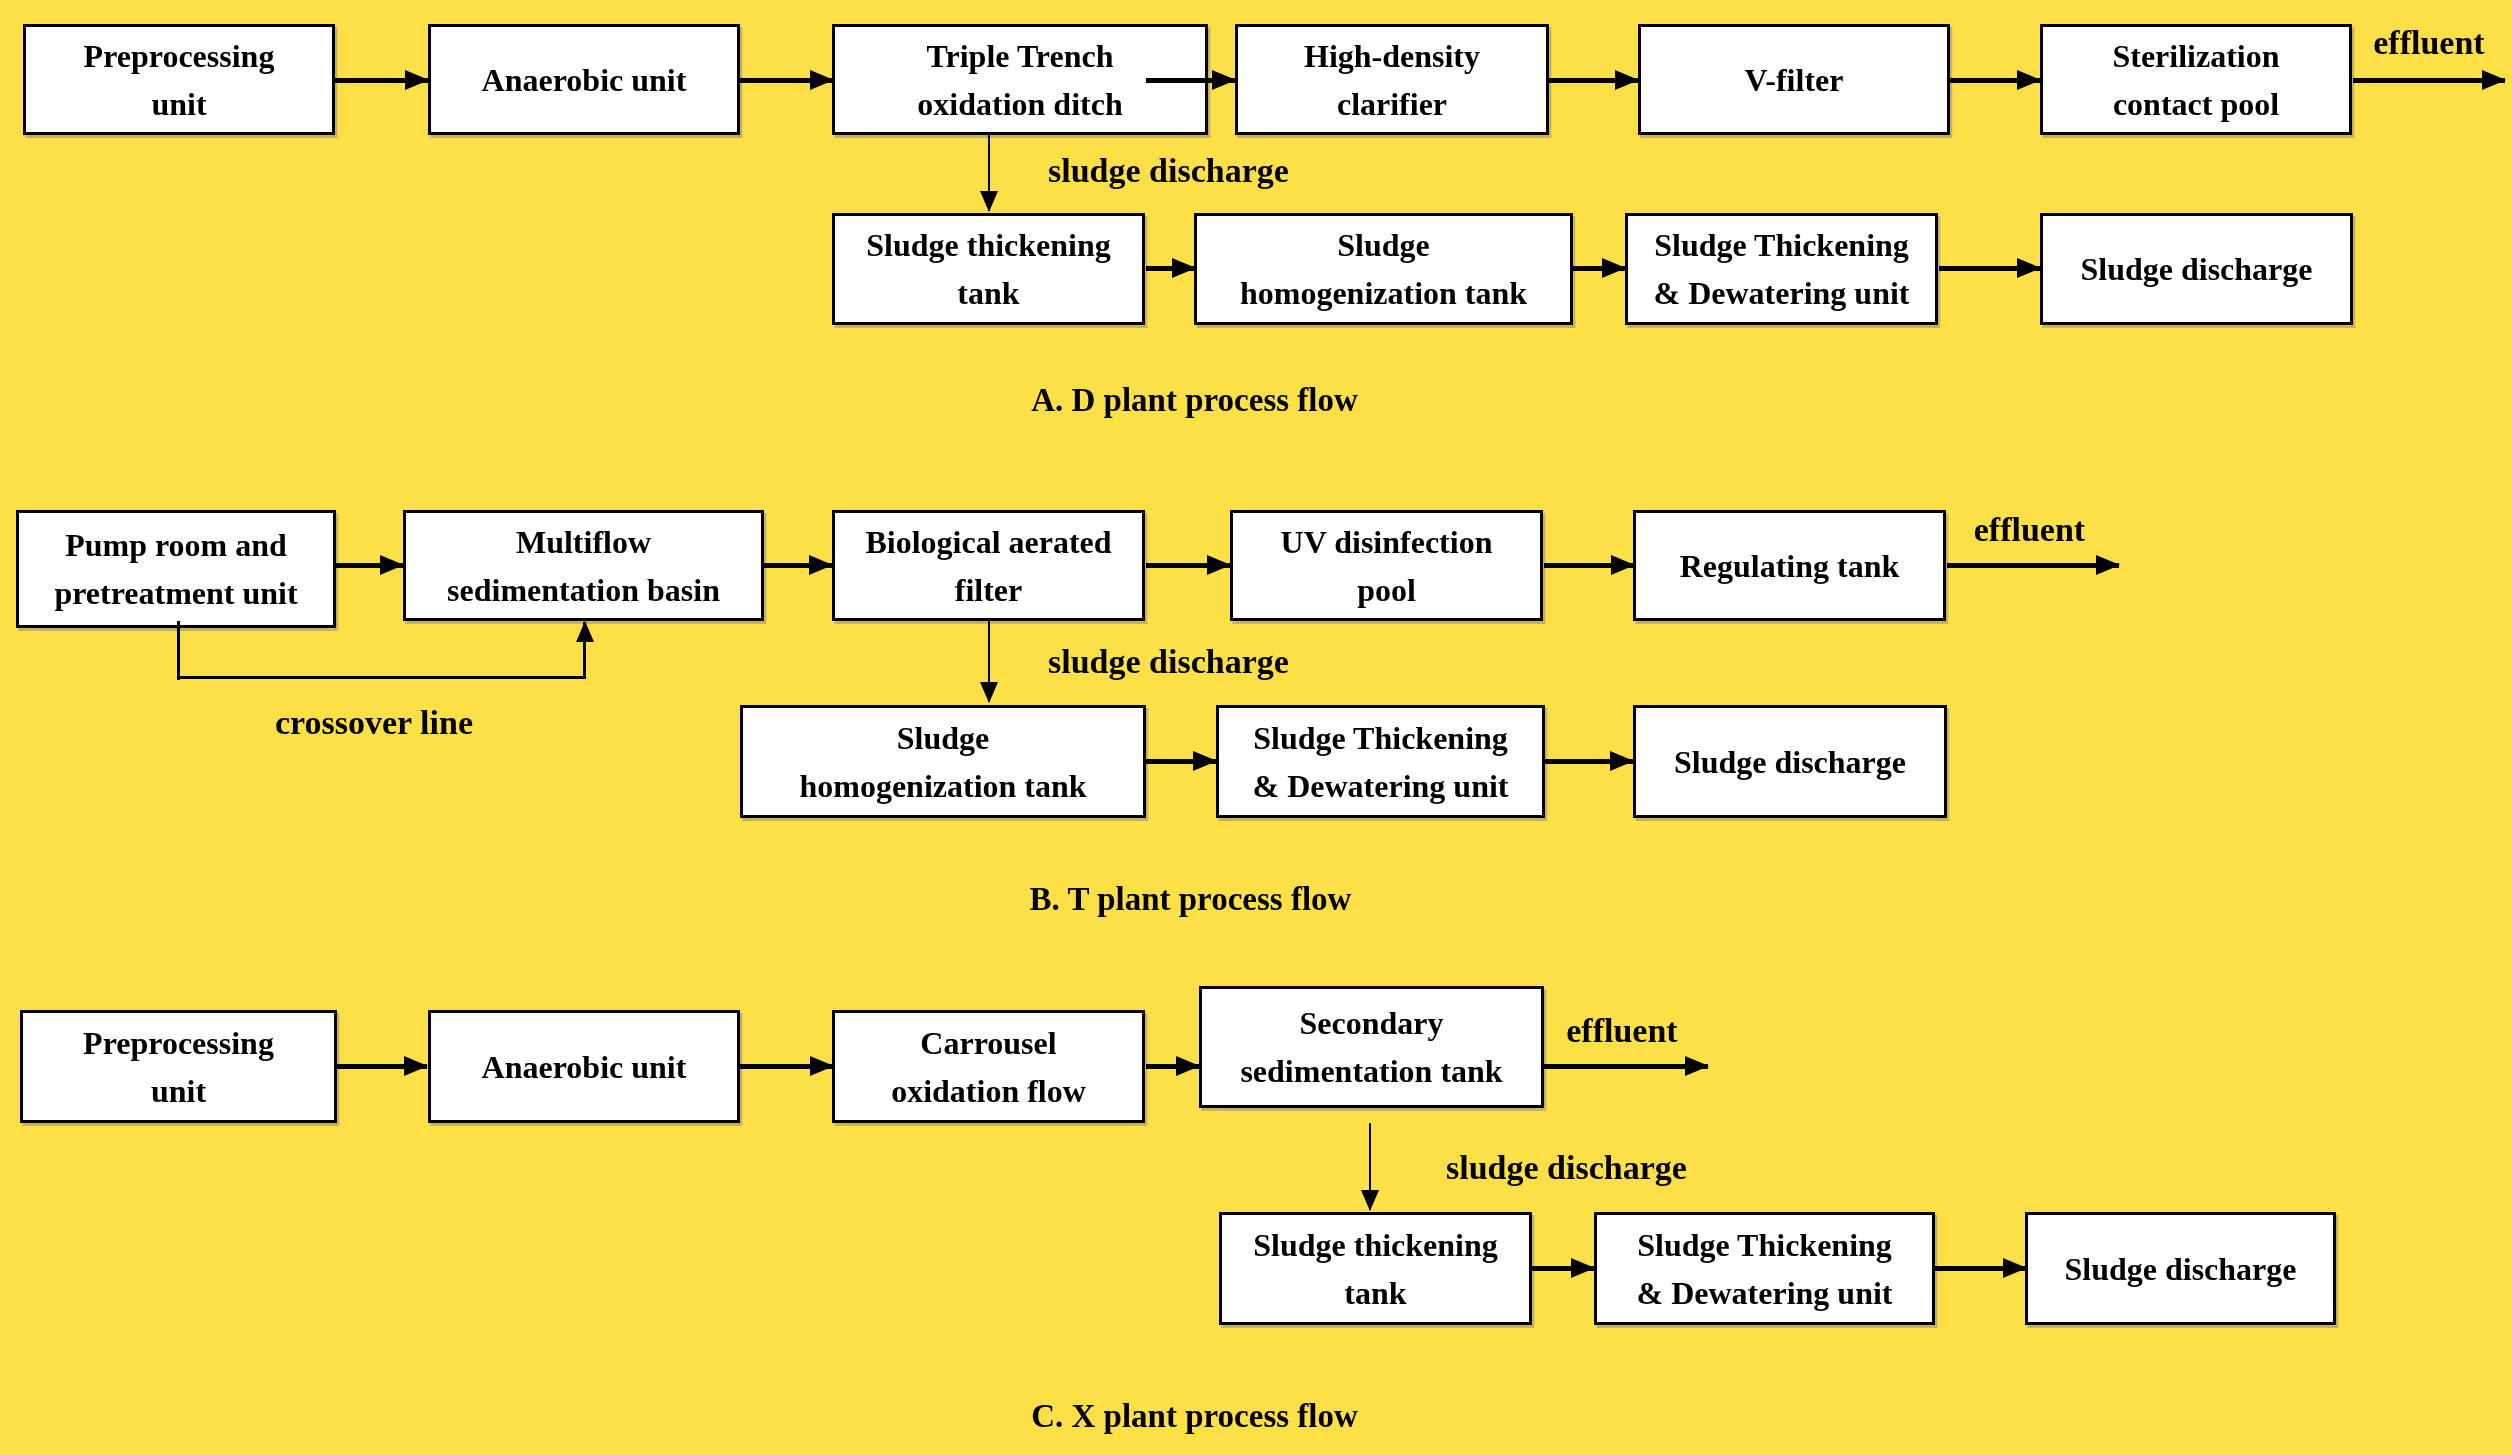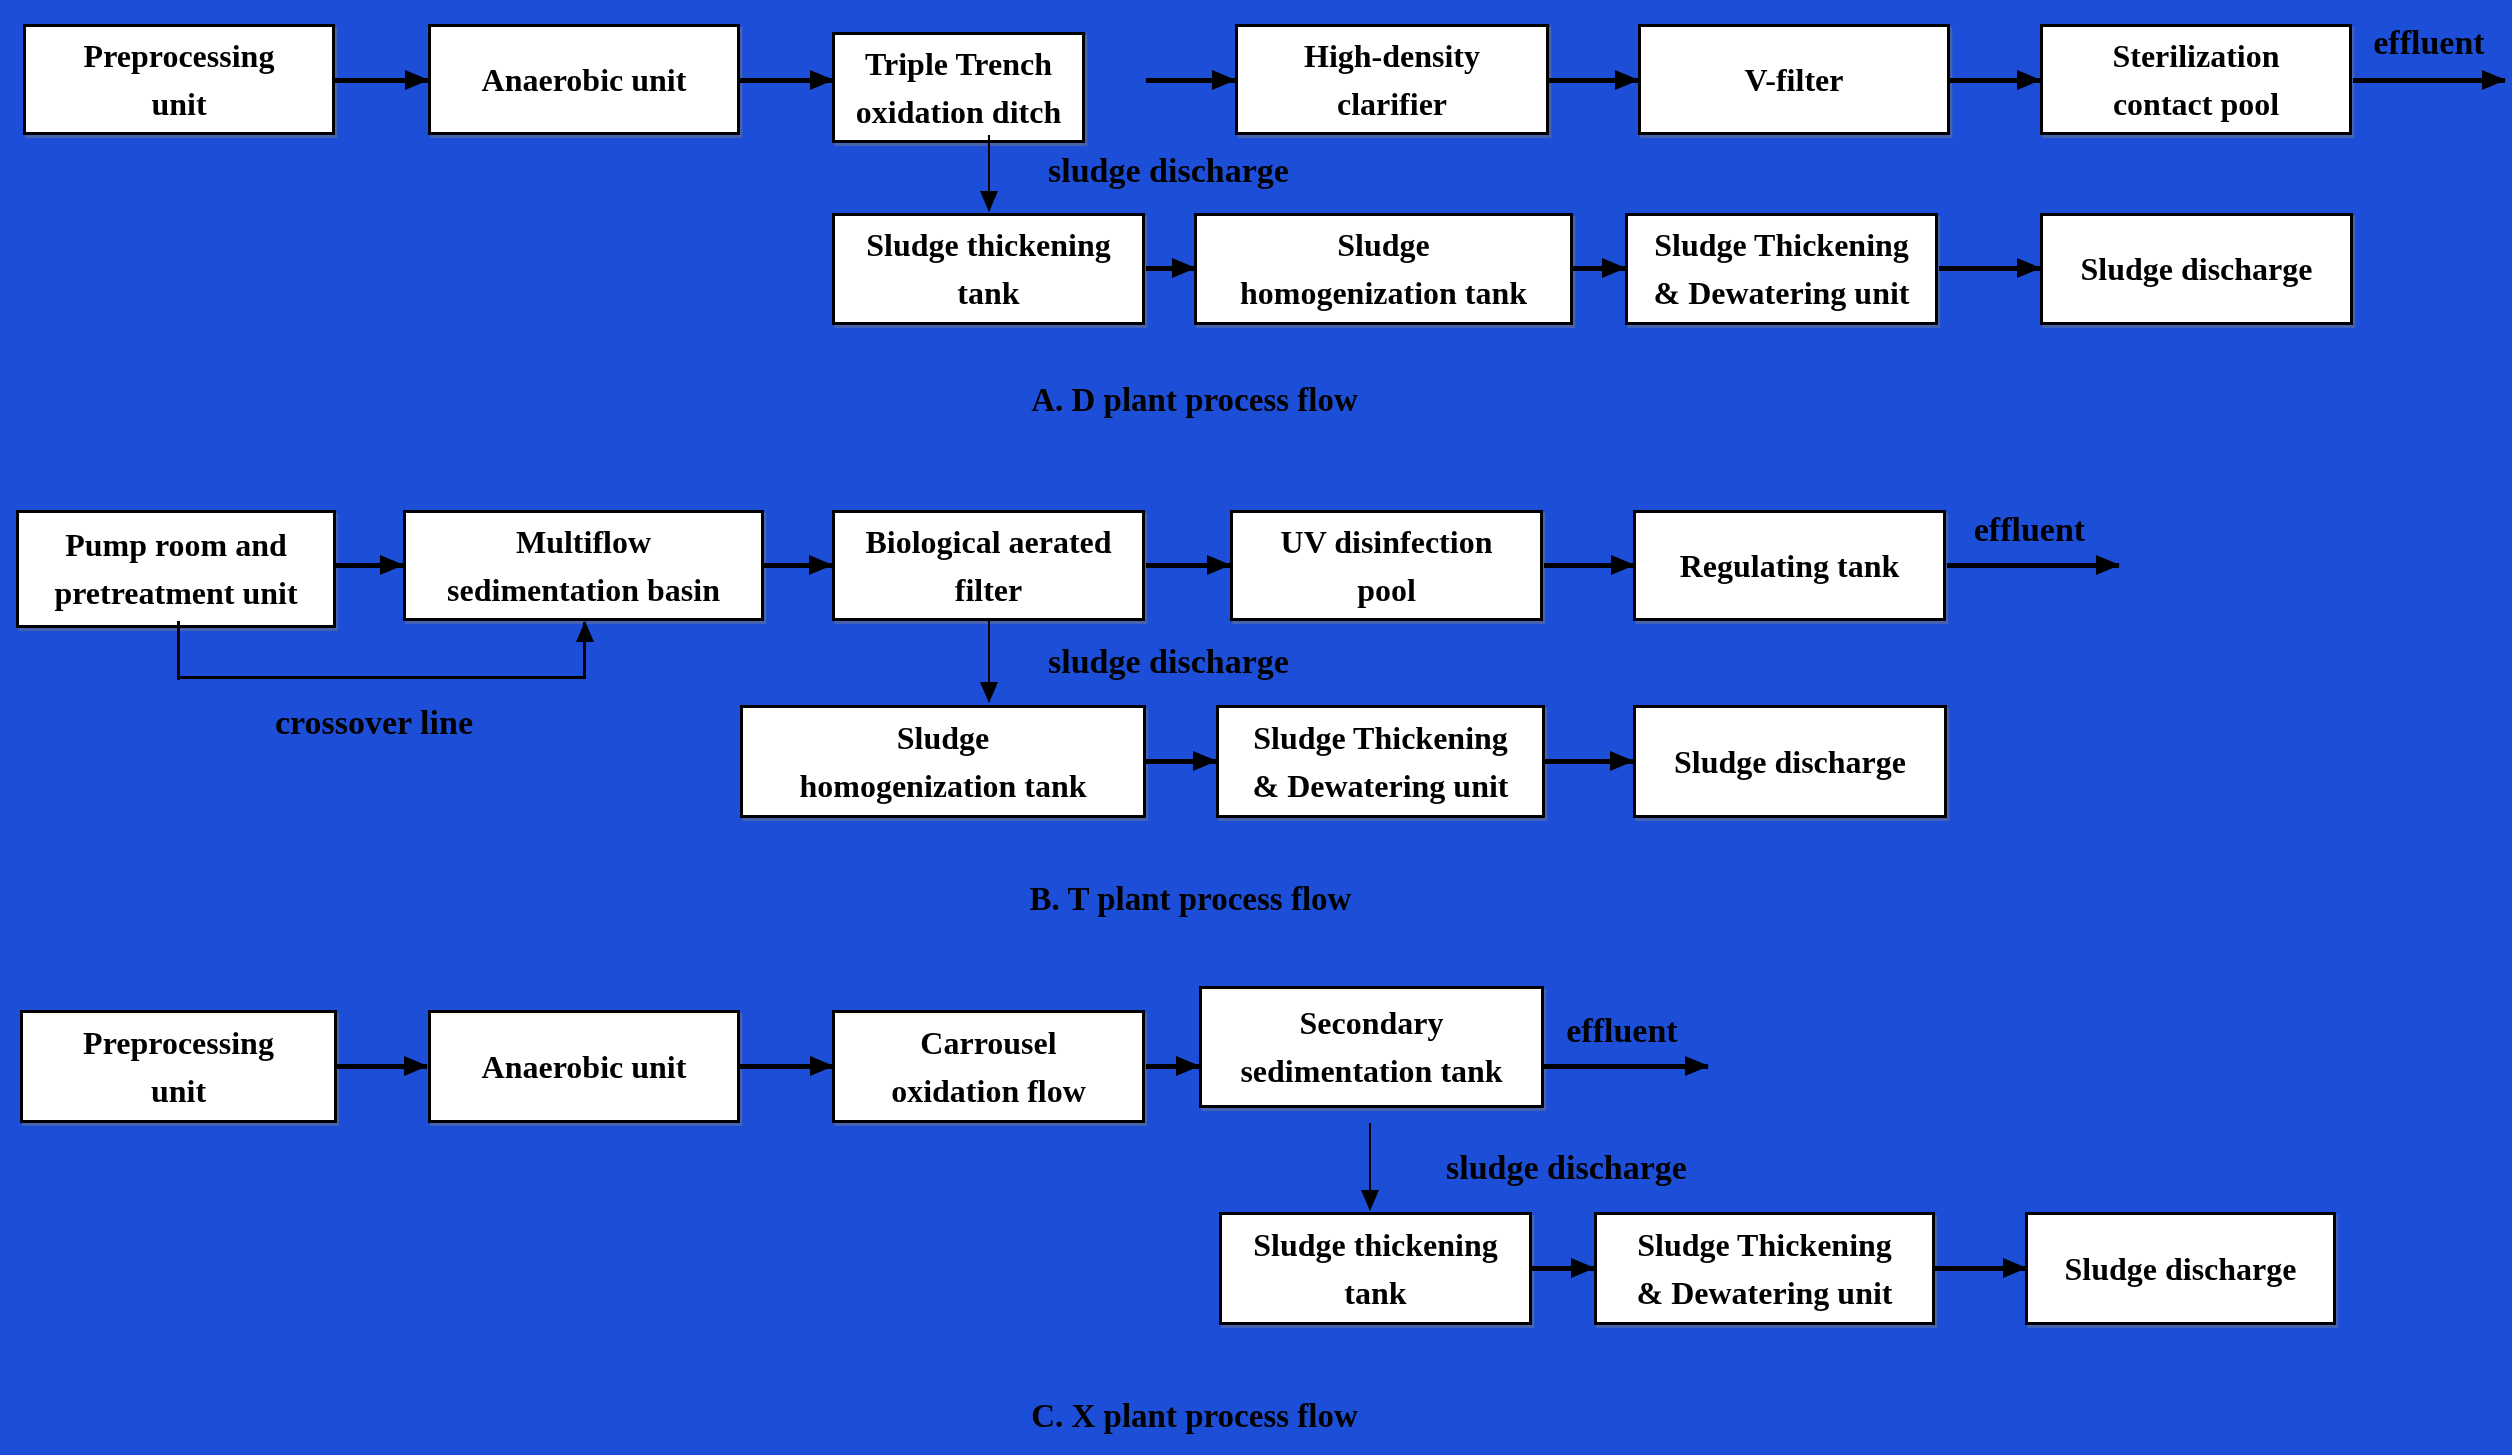--- a/index.html
+++ b/index.html
@@ -1,21 +1,21 @@
 <!DOCTYPE html>
 <html style="font-size:12px"><head>
 <meta charset="utf-8">
 <style>
   * { box-sizing: border-box; }
   html, body { margin: 0; padding: 0; background: #ffffff; }
   #canvas {
     position: relative;
     width: 2512px;
     height: 1455px;
-    background: #1d4ed8;
+    background: #fde047;
     font-family: "Liberation Serif", "DejaVu Serif", serif;
     font-weight: bold;
     color: #000000;
     overflow: hidden;
   }
   .box {
     position: absolute;
     border: 3px solid #000000;
     background: #ffffff;
     display: flex;
@@ -91,21 +91,21 @@
   }
 </style>
 </head>
 <body>
 
 <div id="canvas">
 
   <div class="box" style="left:23px;top:24px;width:312px;height:111px">Preprocessing
 unit</div>
   <div class="box" style="left:428px;top:24px;width:312px;height:111px">Anaerobic unit</div>
-  <div class="box" style="left:832px;top:32px;width:253px;height:111px">Triple Trench
+  <div class="box" style="left:832px;top:24px;width:376px;height:111px">Triple Trench
 oxidation ditch</div>
   <div class="box" style="left:1235px;top:24px;width:314px;height:111px">High-density
 clarifier</div>
   <div class="box" style="left:1638px;top:24px;width:312px;height:111px">V-filter</div>
   <div class="box" style="left:2040px;top:24px;width:312px;height:111px">Sterilization
 contact pool</div>
 
   <div class="harrow" style="left:335px;top:78px;width:93px"></div>
   <div class="harrow" style="left:740px;top:78px;width:93px"></div>
   <div class="harrow" style="left:1146px;top:78px;width:89px"></div>

